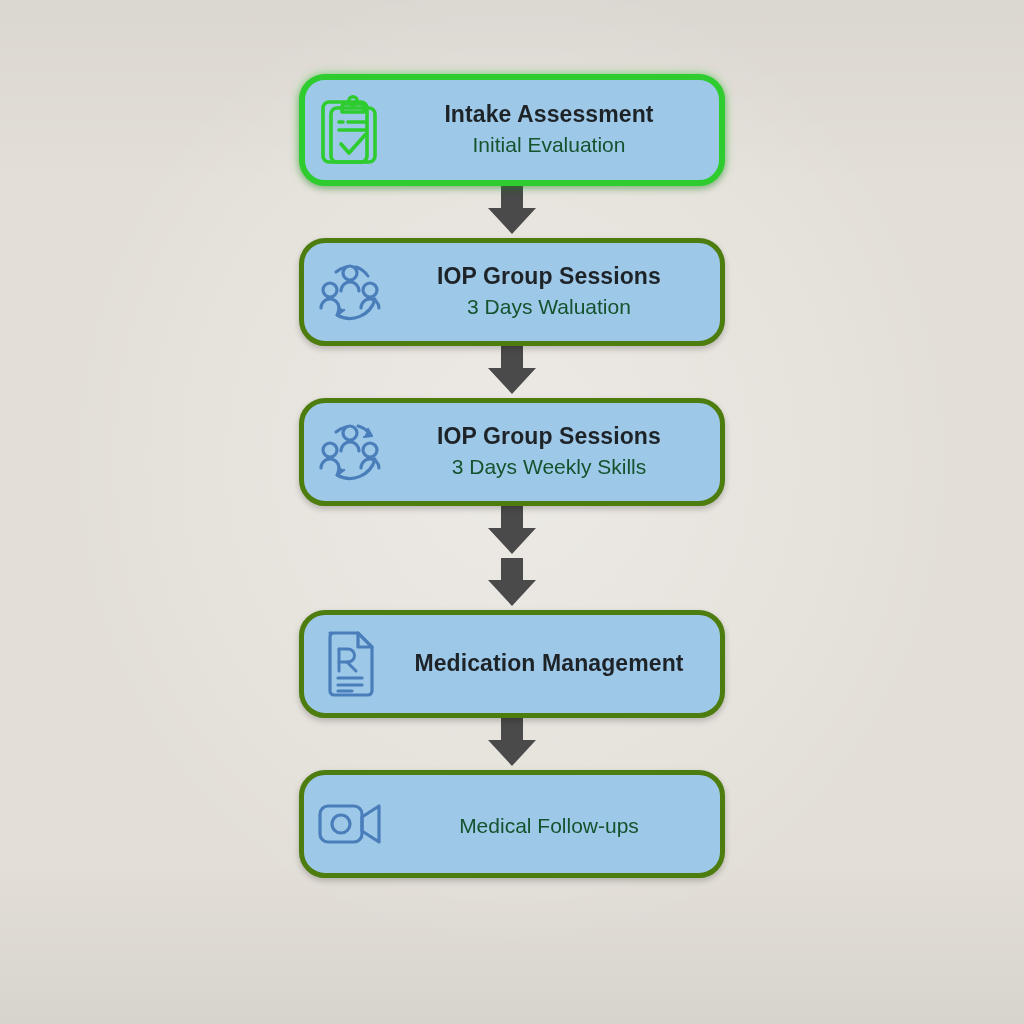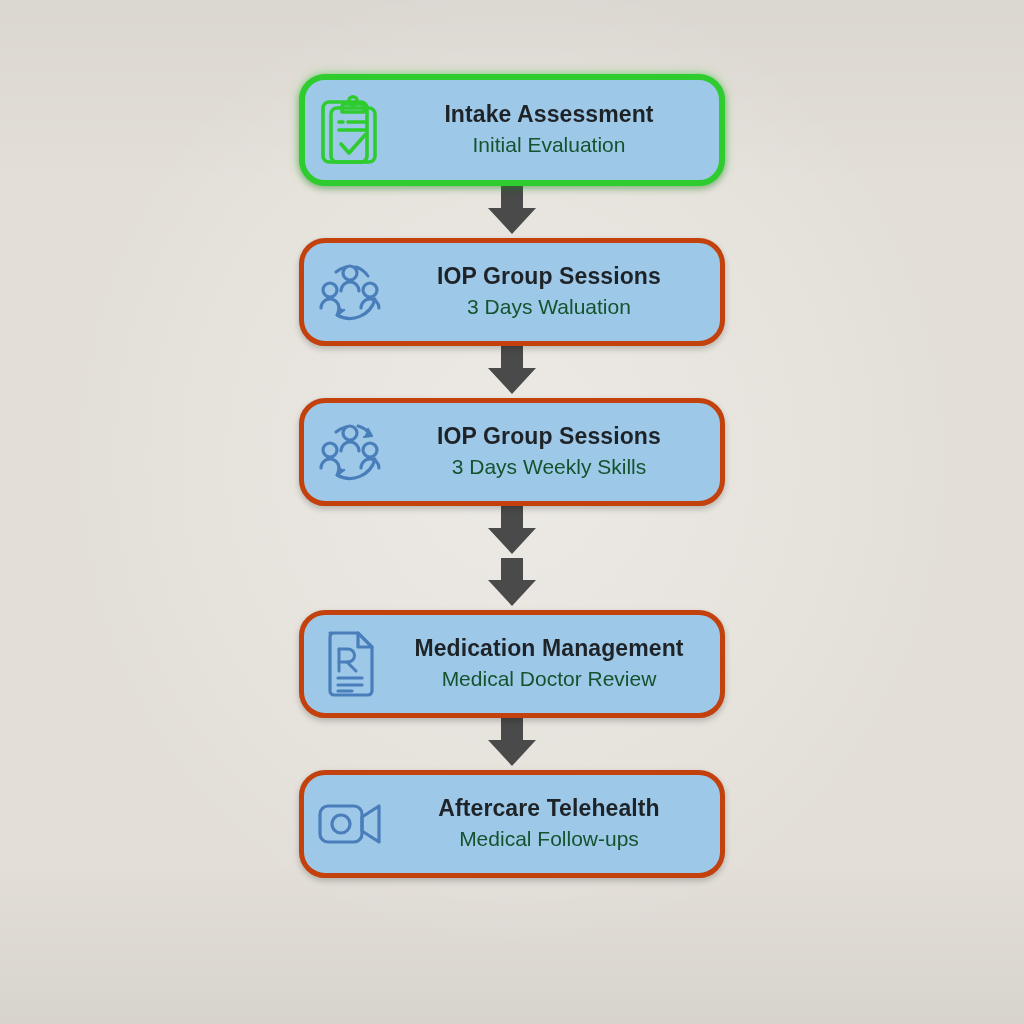--- a/index.html
+++ b/index.html
@@ -38,21 +38,21 @@
     top: 74px;
     width: 426px;
   }
 
   
   .node {
     position: relative;
     width: 426px;
     box-sizing: border-box;
     background: #9dc8e8;
-    border: 5px solid #c2410c;
+    border: 5px solid #4d7c0f;
     border-radius: 26px;
     display: flex;
     align-items: center;
     box-shadow: 0 3px 6px rgba(0,0,0,0.22);
     z-index: 2;
   }
   .node.tall  { height: 112px; }
   .node.std   { height: 108px; }
 
   .node.highlight {
@@ -217,38 +217,36 @@
           <path d="M17 20 h9 a6.5 6.5 0 0 1 0 13 h-9" stroke-width="3"></path>
           <path d="M25 33 l9 9" stroke-width="3"></path>
 
           <path d="M16 49 h24"></path>
           <path d="M16 56 h24"></path>
           <path d="M16 62 h14"></path>
         </svg>
       </div>
       <div class="node-text">
         <div class="node-title">Medication Management</div>
-        <div class="node-subtitle">Medical Doctor Review</div>
       </div>
     </div>
 
     <div class="connector">
       <svg class="arrow-svg" width="54" height="50" viewBox="0 0 54 50">
         <path d="M16 0 h22 v22 h13 L27 48 L3 22 h13 z" fill="#4a4a4a"></path>
       </svg>
     </div>
 
     <div class="node std">
       <div class="node-icon">
         <svg width="66" height="52" viewBox="0 0 66 52" fill="none" stroke="#4a7ebb" stroke-width="3.2" stroke-linecap="round" stroke-linejoin="round">
           <rect x="3" y="8" width="42" height="36" rx="8"></rect>
           <circle cx="24" cy="26" r="9"></circle>
           <path d="M45 19 L62 8 v36 L45 33 z"></path>
         </svg>
       </div>
       <div class="node-text">
-        <div class="node-title">Aftercare Telehealth</div>
         <div class="node-subtitle">Medical Follow-ups</div>
       </div>
     </div>
 
   </div>
 </div>
 
 </body></html>

